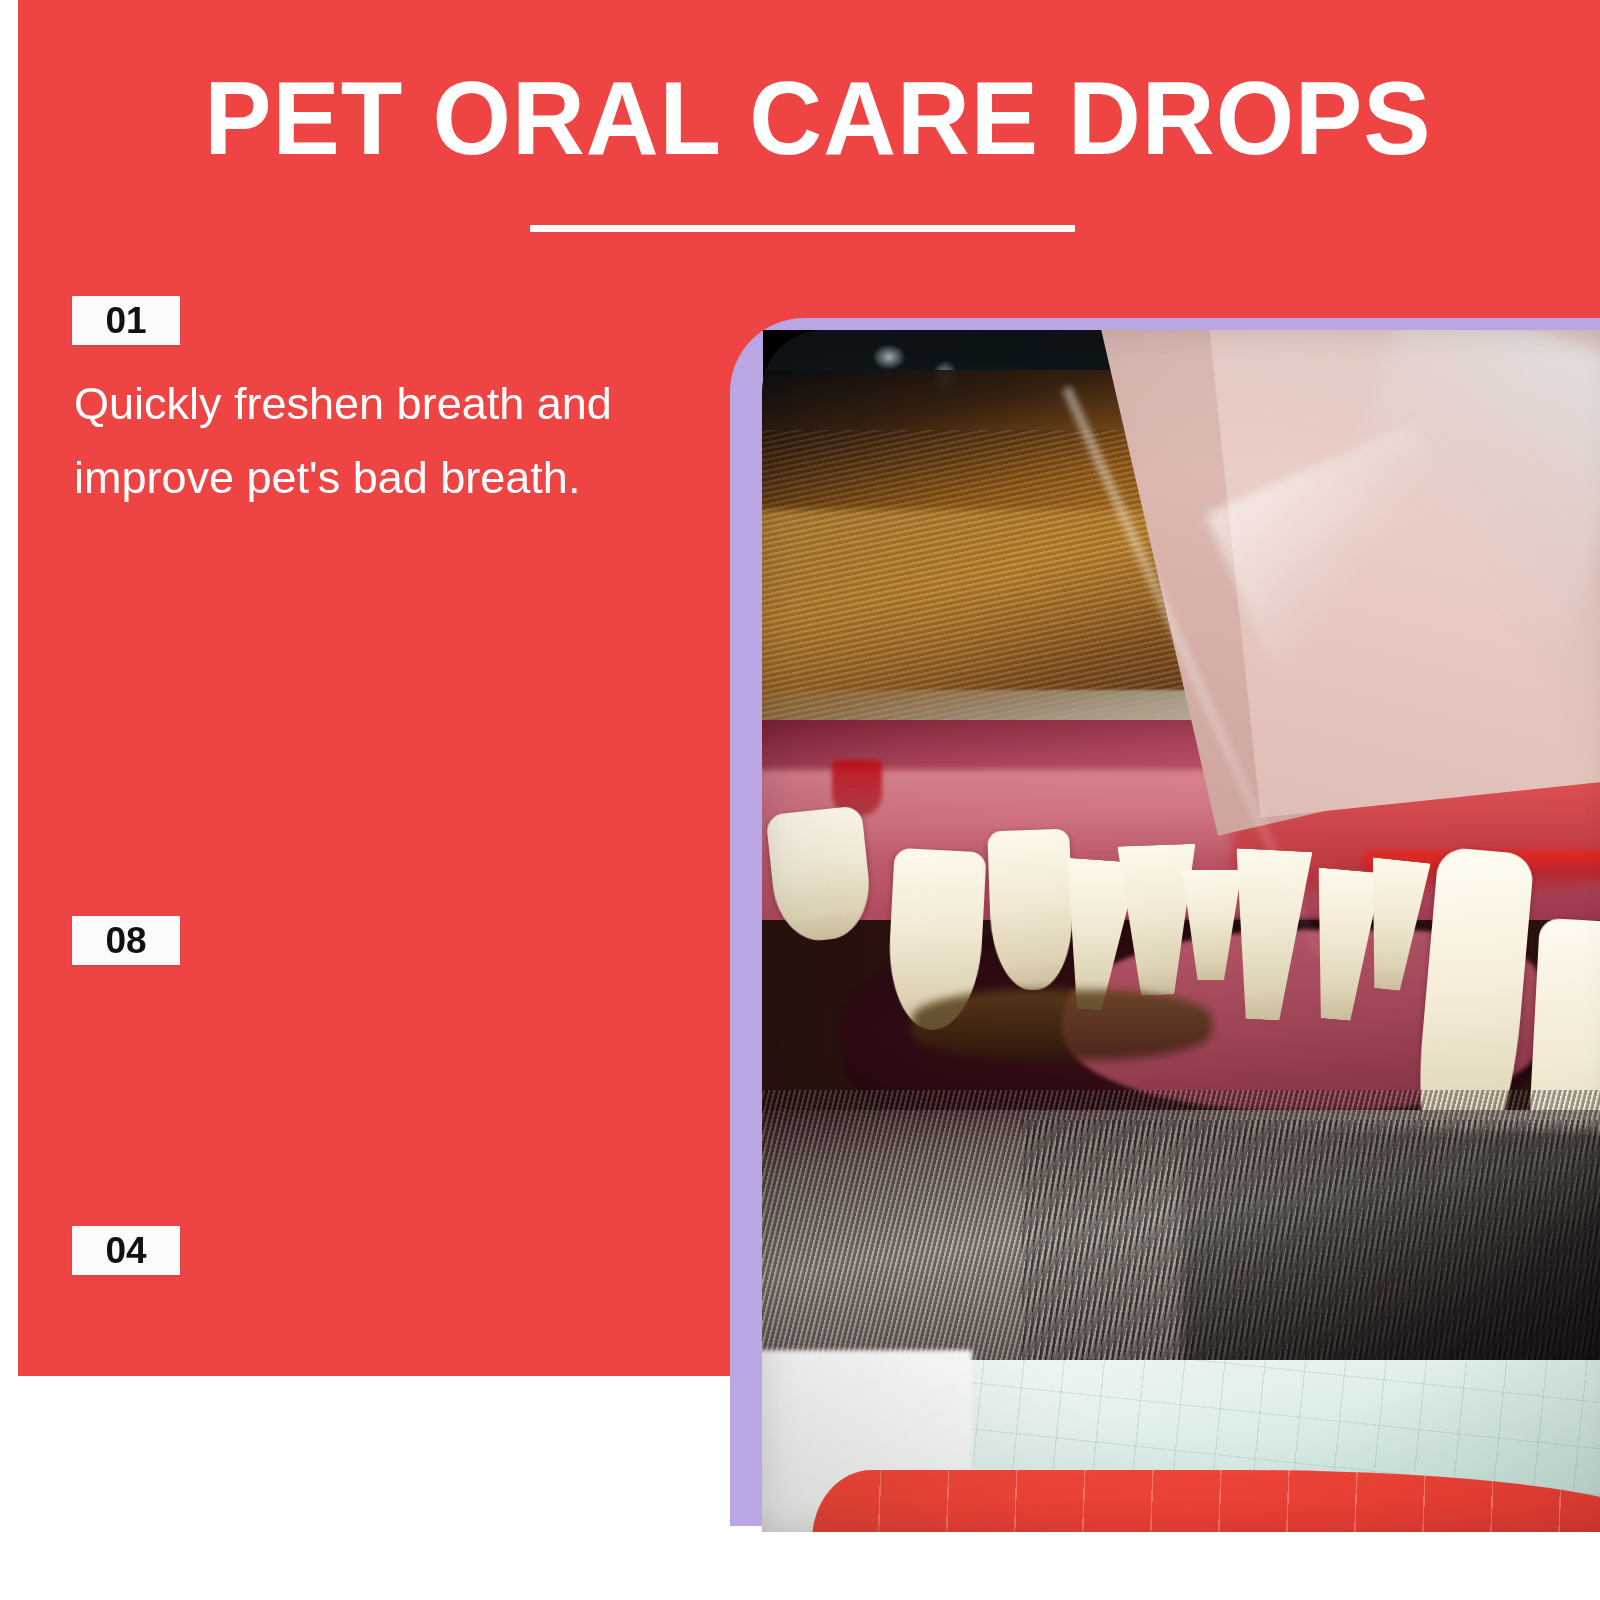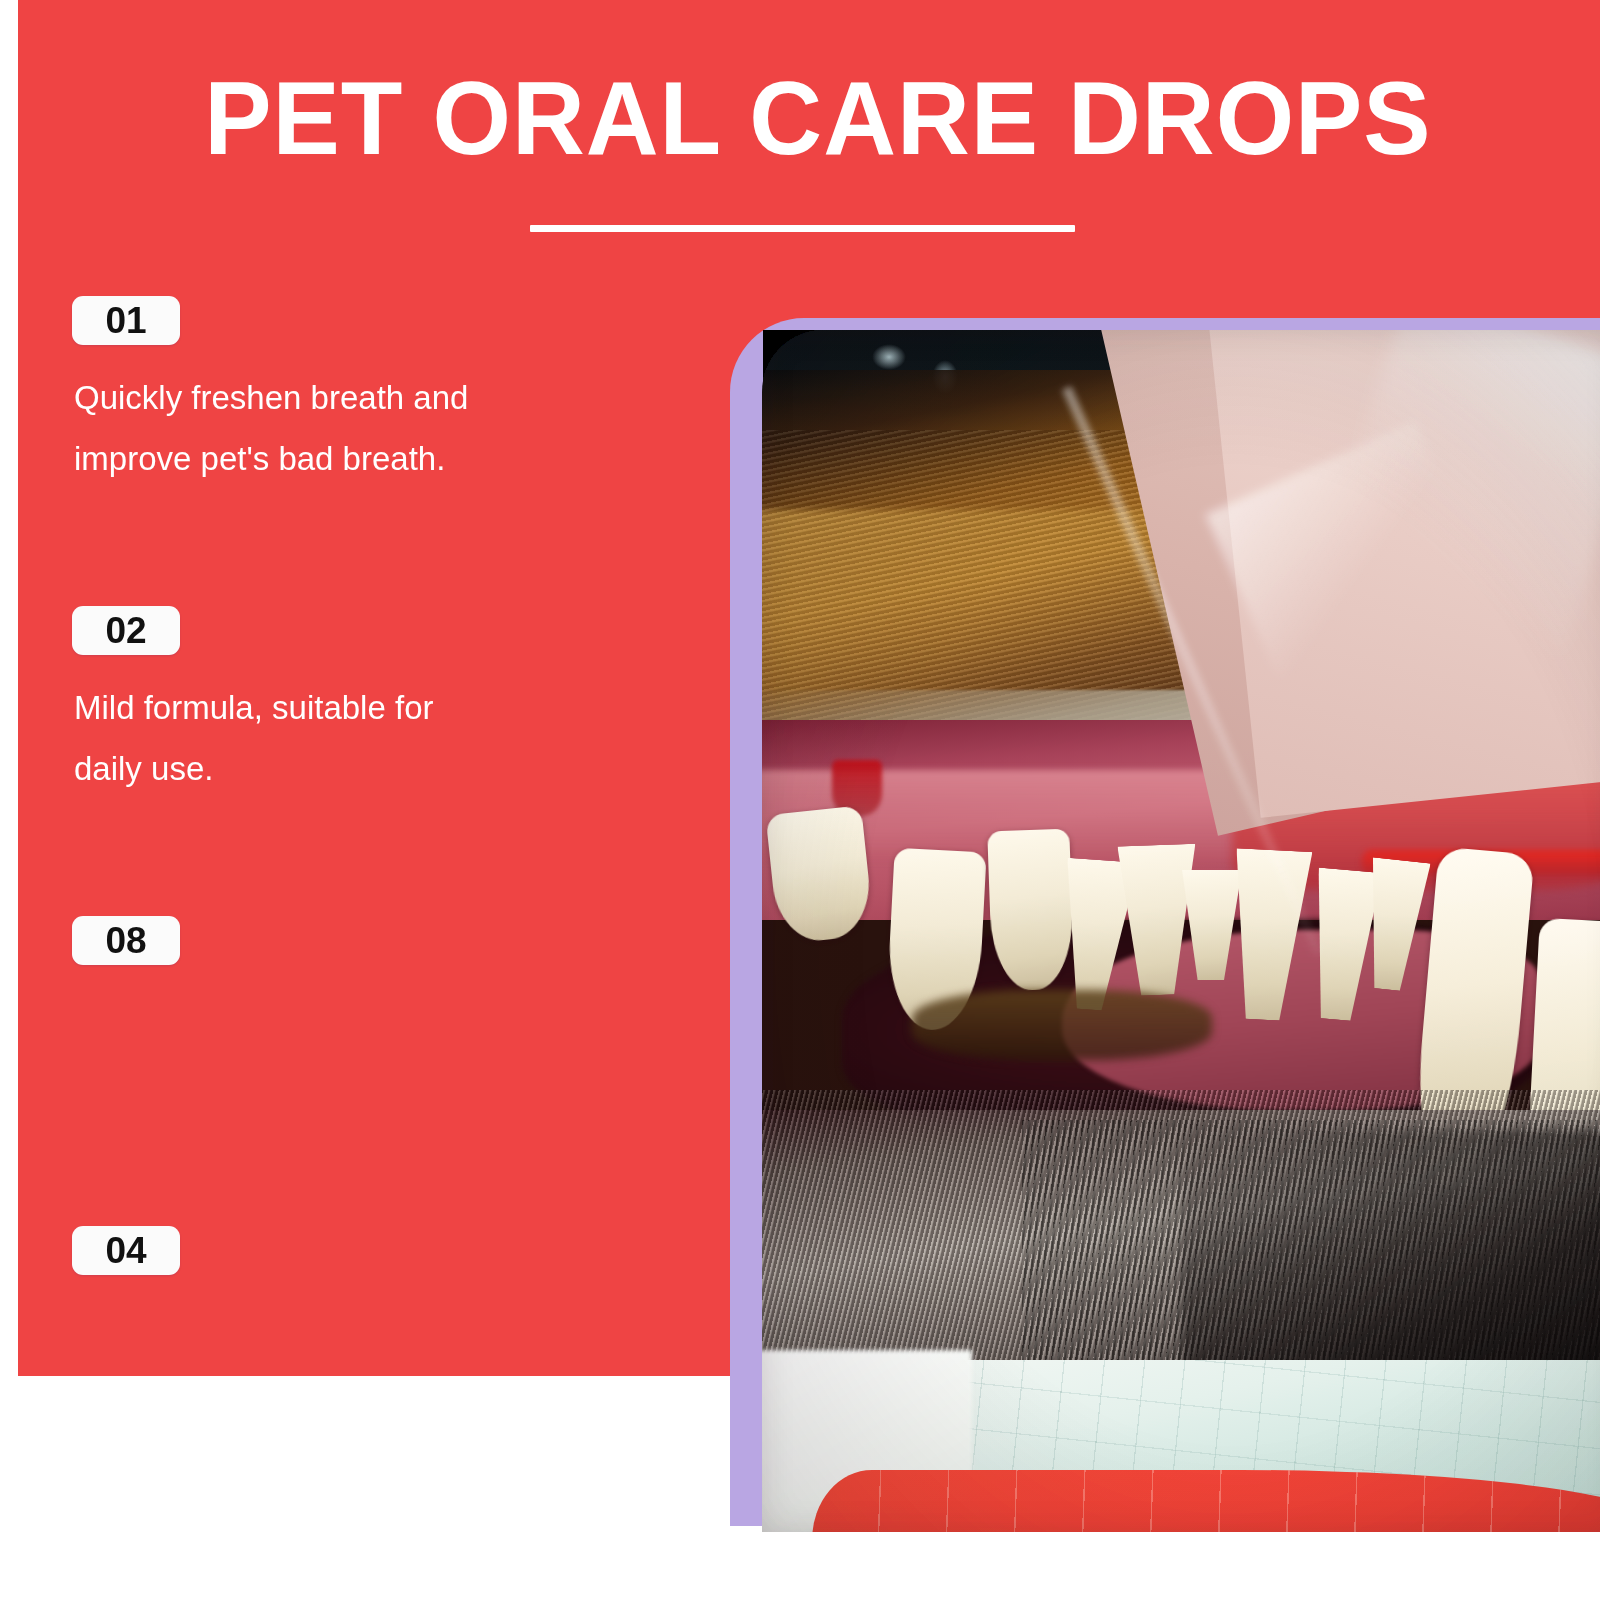--- a/index.html
+++ b/index.html
@@ -52,39 +52,39 @@
   .feature-item[data-idx="2"] { top:620px; }
   .feature-item[data-idx="3"] { top:930px; }
 
   .feature-badge {
     position:relative;
     margin-left:54px;
     display:inline-block;
     min-width:108px;
     height:49px;
     background:#fbfbfb;
-    border-radius:11px;
+    border-radius:0;
     color:#111111;
     font-family:"Liberation Sans", sans-serif;
     font-weight:700;
     font-size:37px;
     line-height:49px;
     text-align:center;
     padding:0 12px;
     box-shadow:0 1px 2px rgba(70,40,120,0.18);
   }
   .feature-text {
     margin-left:56px;
     margin-top:22px;
     width:600px;
     color:#ffffff;
     font-family:"Liberation Sans", sans-serif;
     font-weight:400;
-    font-size:33px;
-    line-height:61px;
+    font-size:45px;
+    line-height:74px;
     letter-spacing:0px;
     white-space:pre-line;
   }
 
   
   #image-frame {
     position:absolute;
     left:712px; top:318px;
     width:888px; height:1208px;
     background:#b9a6e3;
@@ -360,25 +360,20 @@
   </div>
 
   <div id="feature-list">
 
     <div class="feature-item" data-idx="0">
       <div class="feature-badge">01</div>
       <div class="feature-text">Quickly freshen breath and
 improve pet's bad breath.</div>
     </div>
 
-    <div class="feature-item" data-idx="1">
-      <div class="feature-badge">02</div>
-      <div class="feature-text">Mild formula, suitable for
-daily use.</div>
-    </div>
 
     <div class="feature-item" data-idx="2">
       <div class="feature-badge">08</div>
     </div>
 
     <div class="feature-item" data-idx="3">
       <div class="feature-badge">04</div>
     </div>
 
   </div>

